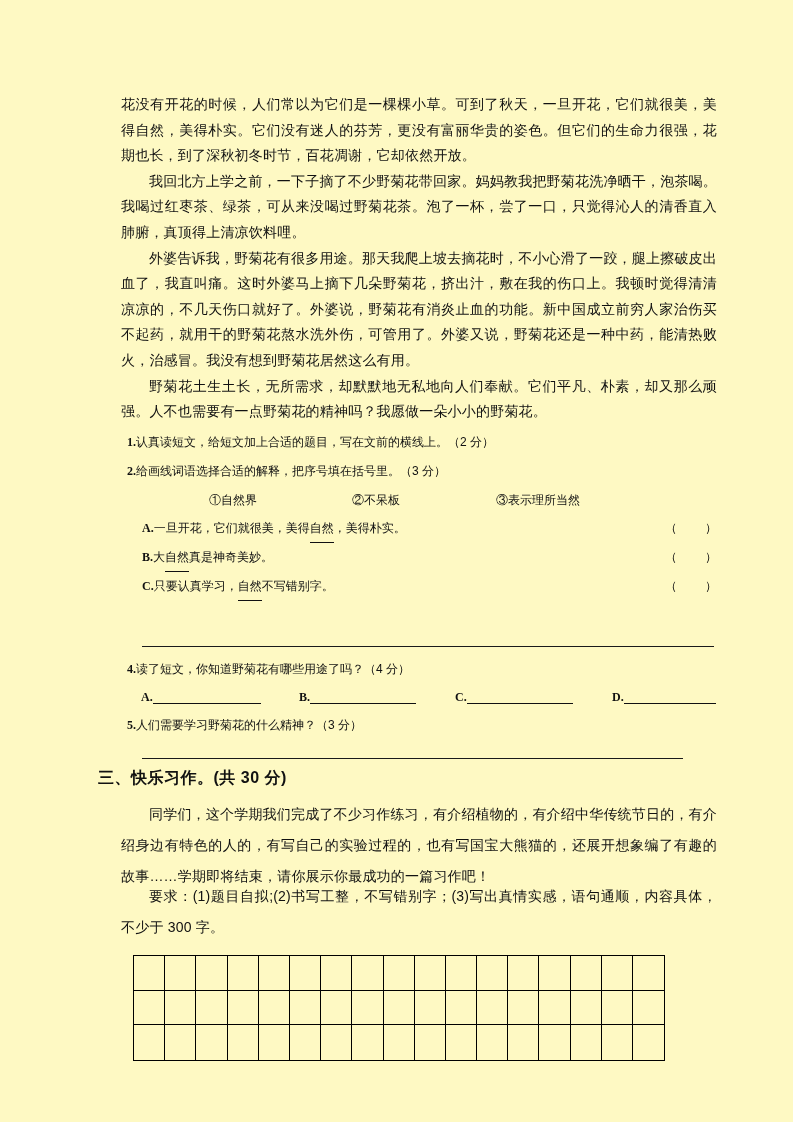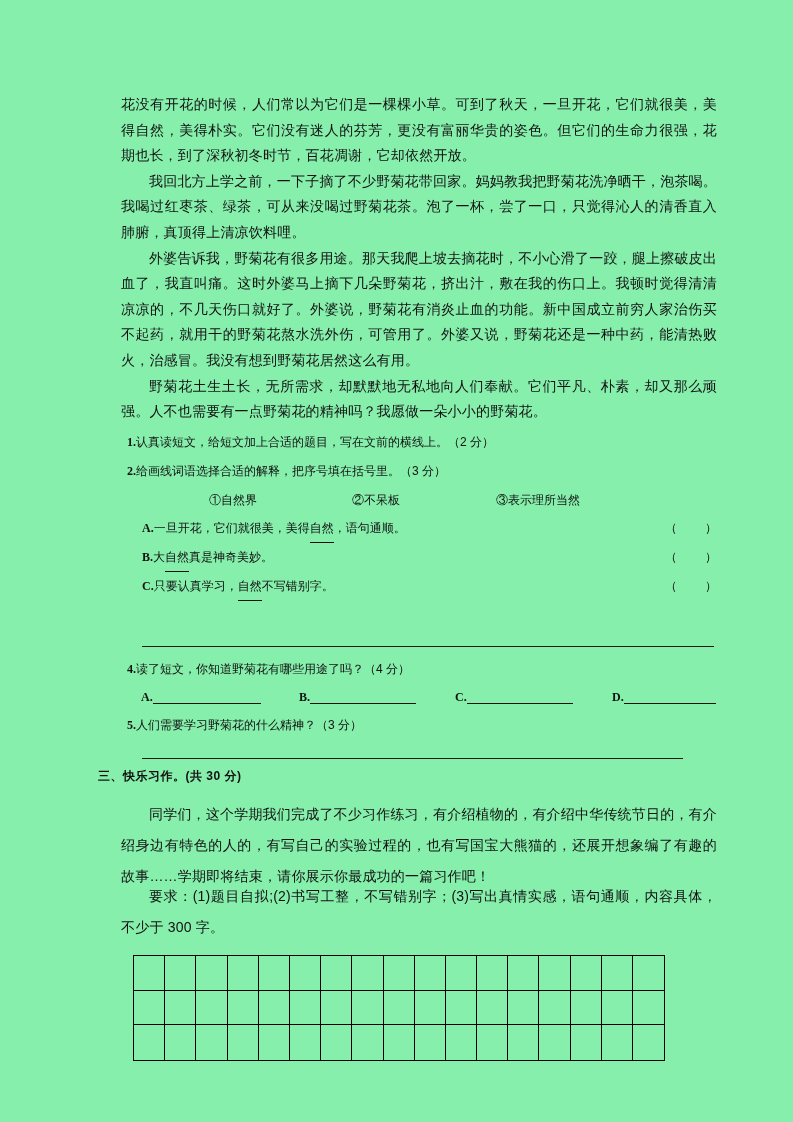--- a/index.html
+++ b/index.html
@@ -1,19 +1,19 @@
 <!DOCTYPE html>
 <html><head>
 <meta charset="utf-8">
 <style>
   html,body{margin:0;padding:0;background:#e8e8e8;}
   .page{
     position:relative;
     width:793px;height:1122px;
-    background:#86efac;
+    background:#fef9c3;
     margin:0 auto;
     font-family:"Liberation Sans", sans-serif;
     color:#111;
     overflow:hidden;
   }
   
   .passage{
     position:absolute;left:121px;top:92px;width:596px;
     font-size:14px;line-height:25.6px;text-align:justify;
     letter-spacing:0.2px;
@@ -56,21 +56,21 @@
   .blankD{left:485px;} .blankD .bl{width:92px;}
   .q5{top:287px;}
   .ans5{left:15px;top:316px;width:541px;height:12px;}
   
   .section3{
     position:absolute;left:98px;top:765px;width:620px;
     font-size:14px;
   }
   .sec3-heading{
     position:absolute;left:0;top:3px;
-    font-size:12px;font-weight:700;white-space:nowrap;letter-spacing:0.5px;
+    font-size:16px;font-weight:700;white-space:nowrap;letter-spacing:0.5px;
   }
   .sec3-p1{
     position:absolute;left:23px;top:34px;width:596px;
     line-height:31px;text-indent:2em;text-align:justify;margin:0;letter-spacing:0.2px;
   }
   .sec3-p2{
     position:absolute;left:23px;top:116px;width:596px;
     line-height:31px;text-indent:2em;text-align:justify;margin:0;letter-spacing:0.2px;
   }
   
@@ -110,21 +110,21 @@
       <span class="qnum">2.</span><span>给画线词语选择合适的解释，把序号填在括号里。（3 分）</span>
     </div>
 
     <div class="qline choices">
       <span class="choice1">①自然界</span>
       <span class="choice2">②不呆板</span>
       <span class="choice3">③表示理所当然</span>
     </div>
 
     <div class="opt optA">
-      <span class="letter">A.</span><span>一旦开花，它们就很美，美得</span><span class="u">自然</span><span>，语句通顺。</span>
+      <span class="letter">A.</span><span>一旦开花，它们就很美，美得</span><span class="u">自然</span><span>，美得朴实。</span>
       <span class="parens"><span class="po">（</span><span>）</span></span>
     </div>
 
     <div class="opt optB">
       <span class="letter">B.</span><span>大</span><span class="u">自然</span><span>真是神奇美妙。</span>
       <span class="parens"><span class="po">（</span><span>）</span></span>
     </div>
 
     <div class="opt optC">
       <span class="letter">C.</span><span>只要认真学习，</span><span class="u">自然</span><span>不写错别字。</span>

